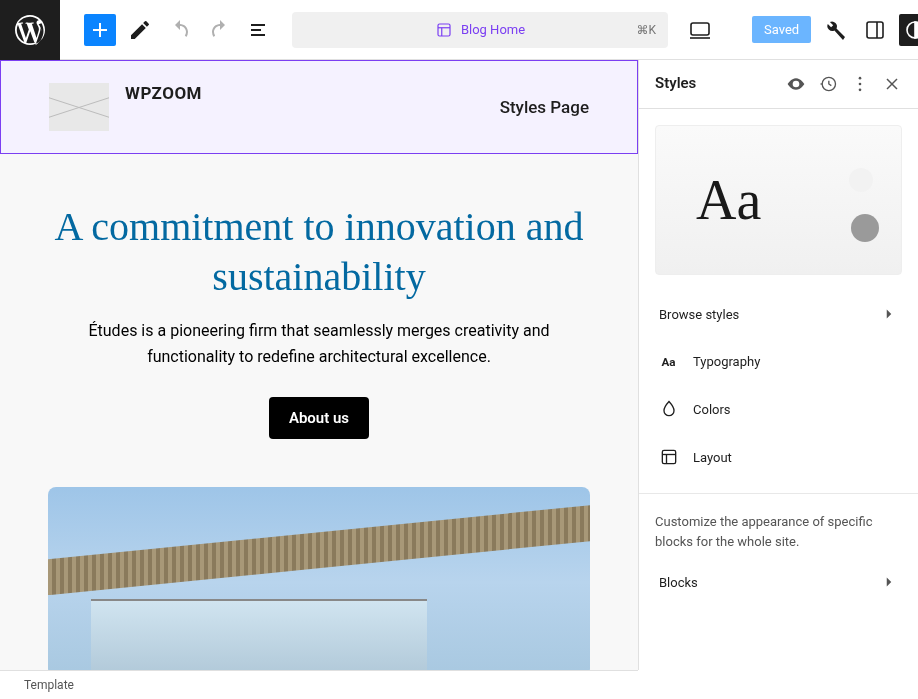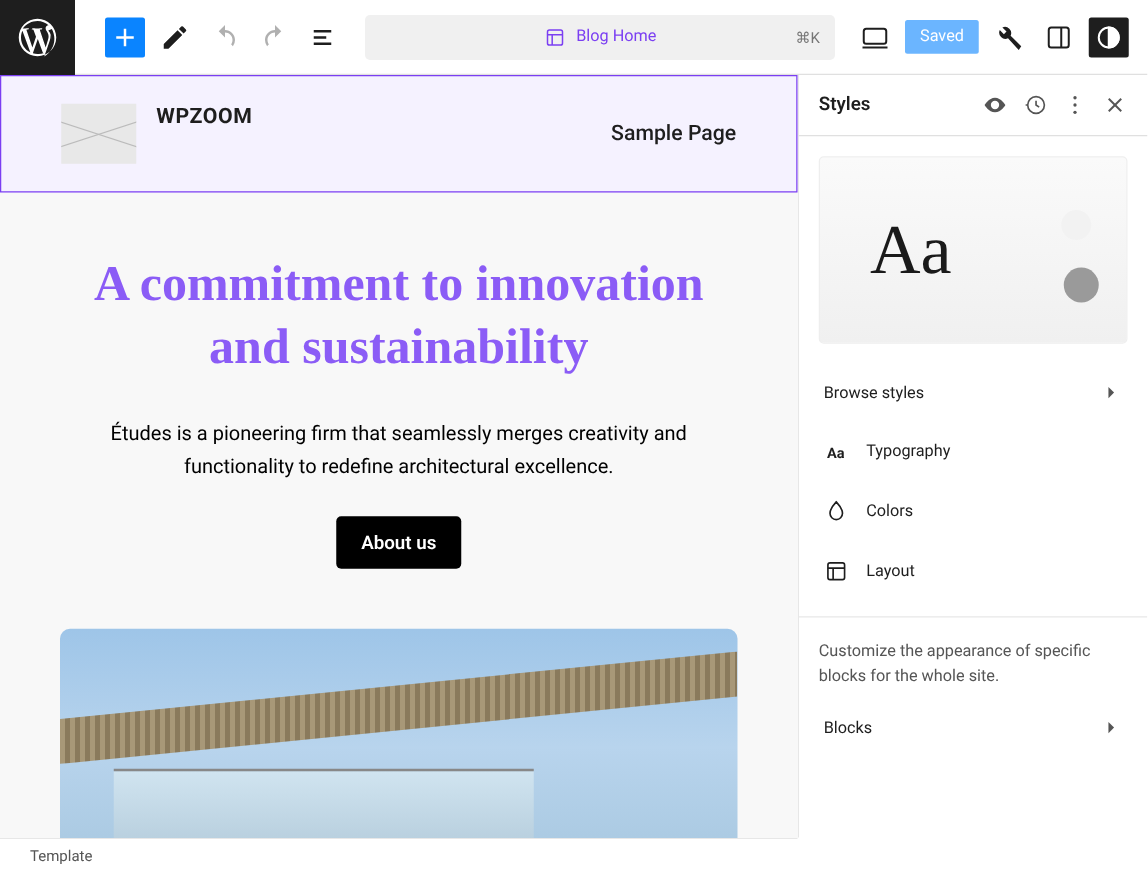--- a/index.html
+++ b/index.html
@@ -14,37 +14,37 @@
 .icon-btn { width: 32px; height: 32px; display: flex; align-items: center; justify-content: center; cursor: pointer; border-radius: 2px; color: #1e1e1e; }
 .icon-btn.disabled { color: #b0b0b0; }
 .icon-btn svg { width: 24px; height: 24px; }
 
 .tb-center { flex: 1; display: flex; justify-content: center; padding: 0 16px; }
 .doc-chip { display: flex; align-items: center; justify-content: center; gap: 8px; background: #f0f0f0; border-radius: 4px; height: 36px; width: 376px; position: relative; color: #7b3ff2; font-size: 13px; }
 .doc-chip .kbd { position: absolute; right: 12px; color: #757575; font-size: 12px; }
 .doc-chip svg { width: 18px; height: 18px; }
 
 .tb-right { display: flex; align-items: center; gap: 8px; padding-right: 12px; }
-.saved-btn { background: #0a84ff; color: #fff; padding: 6px 12px; border-radius: 2px; font-size: 13px; opacity: 0.6; }
+.saved-btn { background: #0a84ff; color: #fff; padding: 6px 12px; border-radius: 2px; font-size: 13px; opacity: 0.6; margin-left: 28px; }
 .icon-btn.active { background: #1e1e1e; color: #fff; }
 
 .main-area { display: flex; height: 610px; }
 .canvas { flex: 1; background: #f8f8f8; overflow-y: auto; position: relative; }
 .canvas-inner { padding: 0 0 20px 0; }
 
 .site-header { border: 1px solid #7b3ff2; background: #f5f2ff; padding: 22px 48px; display: flex; align-items: center; justify-content: space-between; margin: 0; }
 .site-brand { display: flex; gap: 16px; }
 .site-logo-ph { width: 60px; height: 48px; background: #e8e8e8; position: relative; overflow: hidden; }
 .site-logo-ph::before { content: ""; position: absolute; width: 140%; height: 1px; background: #bbb; top: 50%; left: -20%; transform: rotate(18deg); }
 .site-logo-ph::after { content: ""; position: absolute; width: 140%; height: 1px; background: #bbb; top: 50%; left: -20%; transform: rotate(-18deg); }
 .site-name { font-weight: 700; font-size: 17px; letter-spacing: 0.5px; }
 .site-nav { font-size: 17px; font-weight: 500; }
 
 .hero { text-align: center; padding: 48px 48px 24px; }
-.hero h1 { font-family: Georgia, "Times New Roman", serif; font-weight: 700; font-size: 40px; line-height: 1.25; margin-bottom: 32px; color: #8b5cf6; }
+.hero h1 { font-family: Georgia, "Times New Roman", serif; font-weight: 400; font-size: 40px; line-height: 1.25; margin-bottom: 16px; color: #0369a1; }
 .hero p { font-size: 16px; line-height: 1.6; color: #000000; max-width: 560px; margin: 0 auto 28px; }
 .hero .cta { display: inline-block; background: #000; color: #fff; padding: 12px 20px; font-weight: 600; font-size: 15px; border-radius: 4px; }
 
 .hero-image { margin: 24px 48px 0; border-radius: 8px; overflow: hidden; height: 190px; background: linear-gradient(180deg, #9ec5e8 0%, #b8d4ed 50%, #a8c8e0 100%); position: relative; }
 .hero-image::before { content: ""; position: absolute; left: 0; right: 0; top: 18px; height: 90px; background: repeating-linear-gradient(90deg, #a89878 0 4px, #8a7a5c 4px 8px); clip-path: polygon(0 60%, 100% 0, 100% 40%, 0 100%); }
 .hero-image::after { content: ""; position: absolute; left: 8%; right: 30%; bottom: 0; height: 76px; background: linear-gradient(180deg, #d0e4f0 0%, #b0c8d8 100%); border-top: 2px solid #888; }
 
 .sidebar { width: 280px; border-left: 1px solid #e0e0e0; background: #fff; display: flex; flex-direction: column; }
 .sb-header { display: flex; align-items: flex-start; justify-content: space-between; padding: 14px 16px; border-bottom: 1px solid #e0e0e0; }
 .sb-title { font-weight: 600; font-size: 15px; }
@@ -153,21 +153,21 @@
 </div>
 
 <div class="main-area">
   <div class="canvas">
     <div class="canvas-inner">
       <div class="site-header">
         <div class="site-brand">
           <div class="site-logo-ph"></div>
           <div class="site-name">WPZOOM</div>
         </div>
-        <div class="site-nav">Sample Page</div>
+        <div class="site-nav">Styles Page</div>
       </div>
 
       <div class="hero">
         <h1>A commitment to innovation and sustainability</h1>
         <p>Études is a pioneering firm that seamlessly merges creativity and functionality to redefine architectural excellence.</p>
         <span class="cta">About us</span>
       </div>
 
       <div class="hero-image"></div>
     </div>

